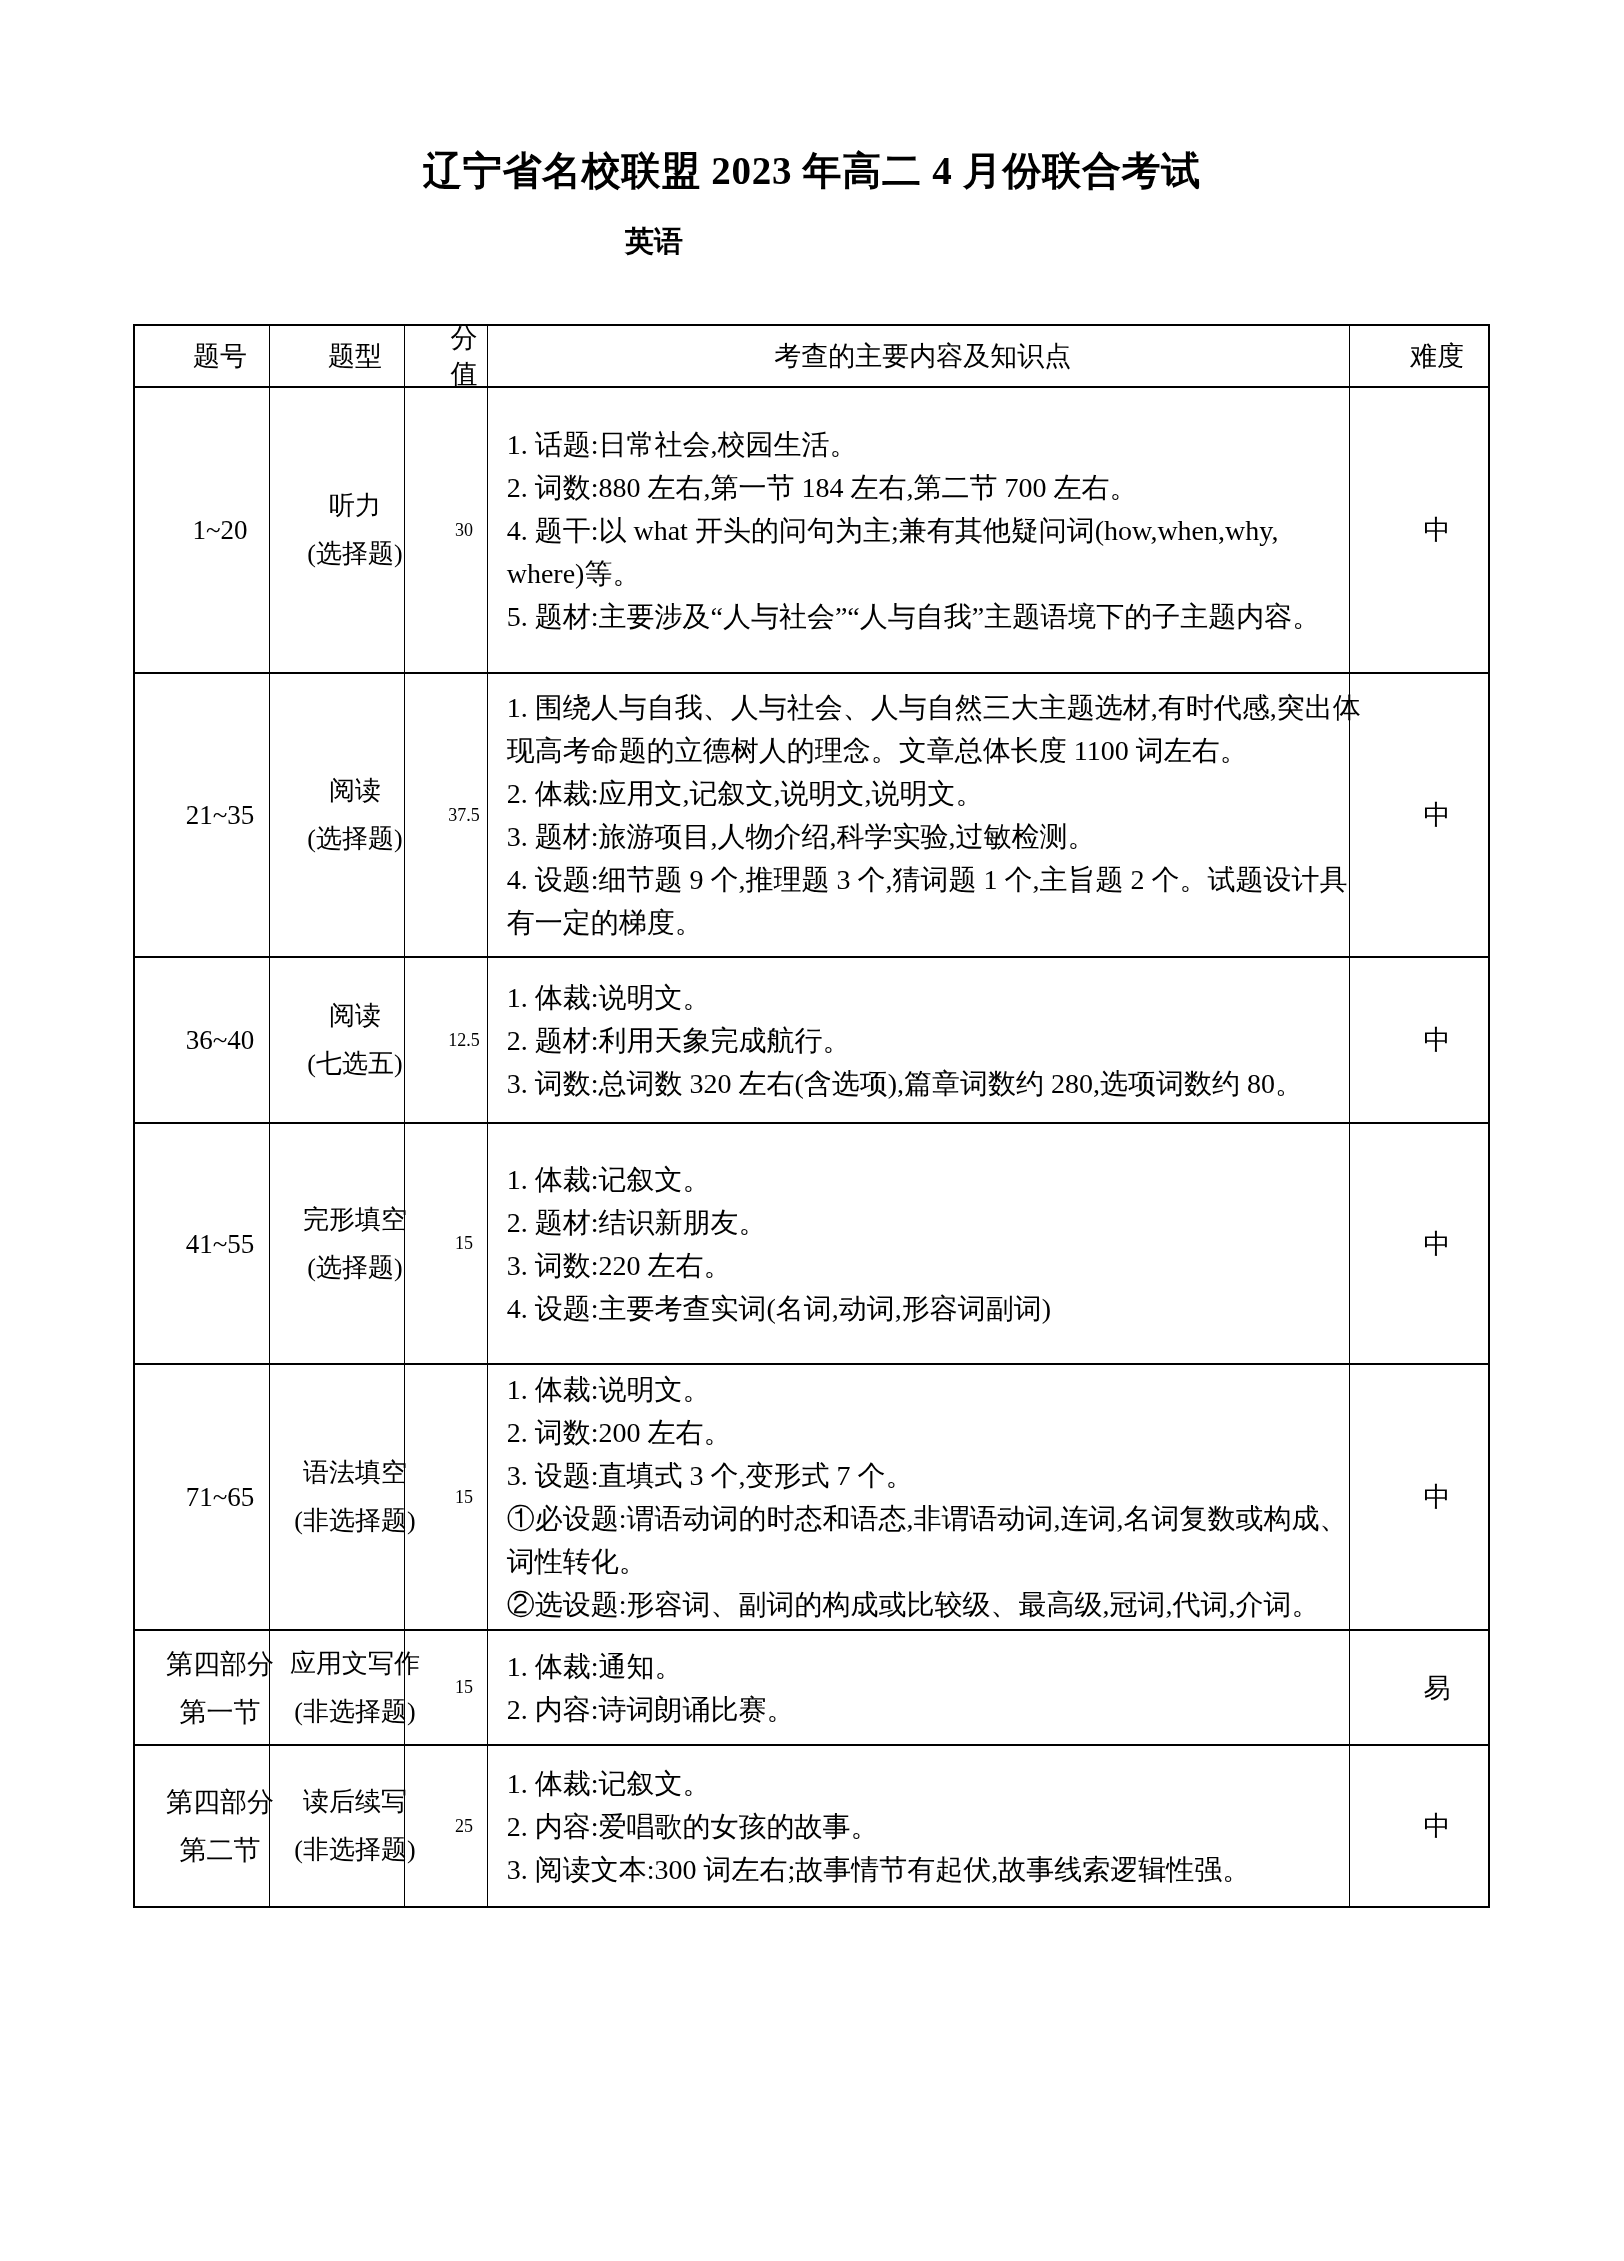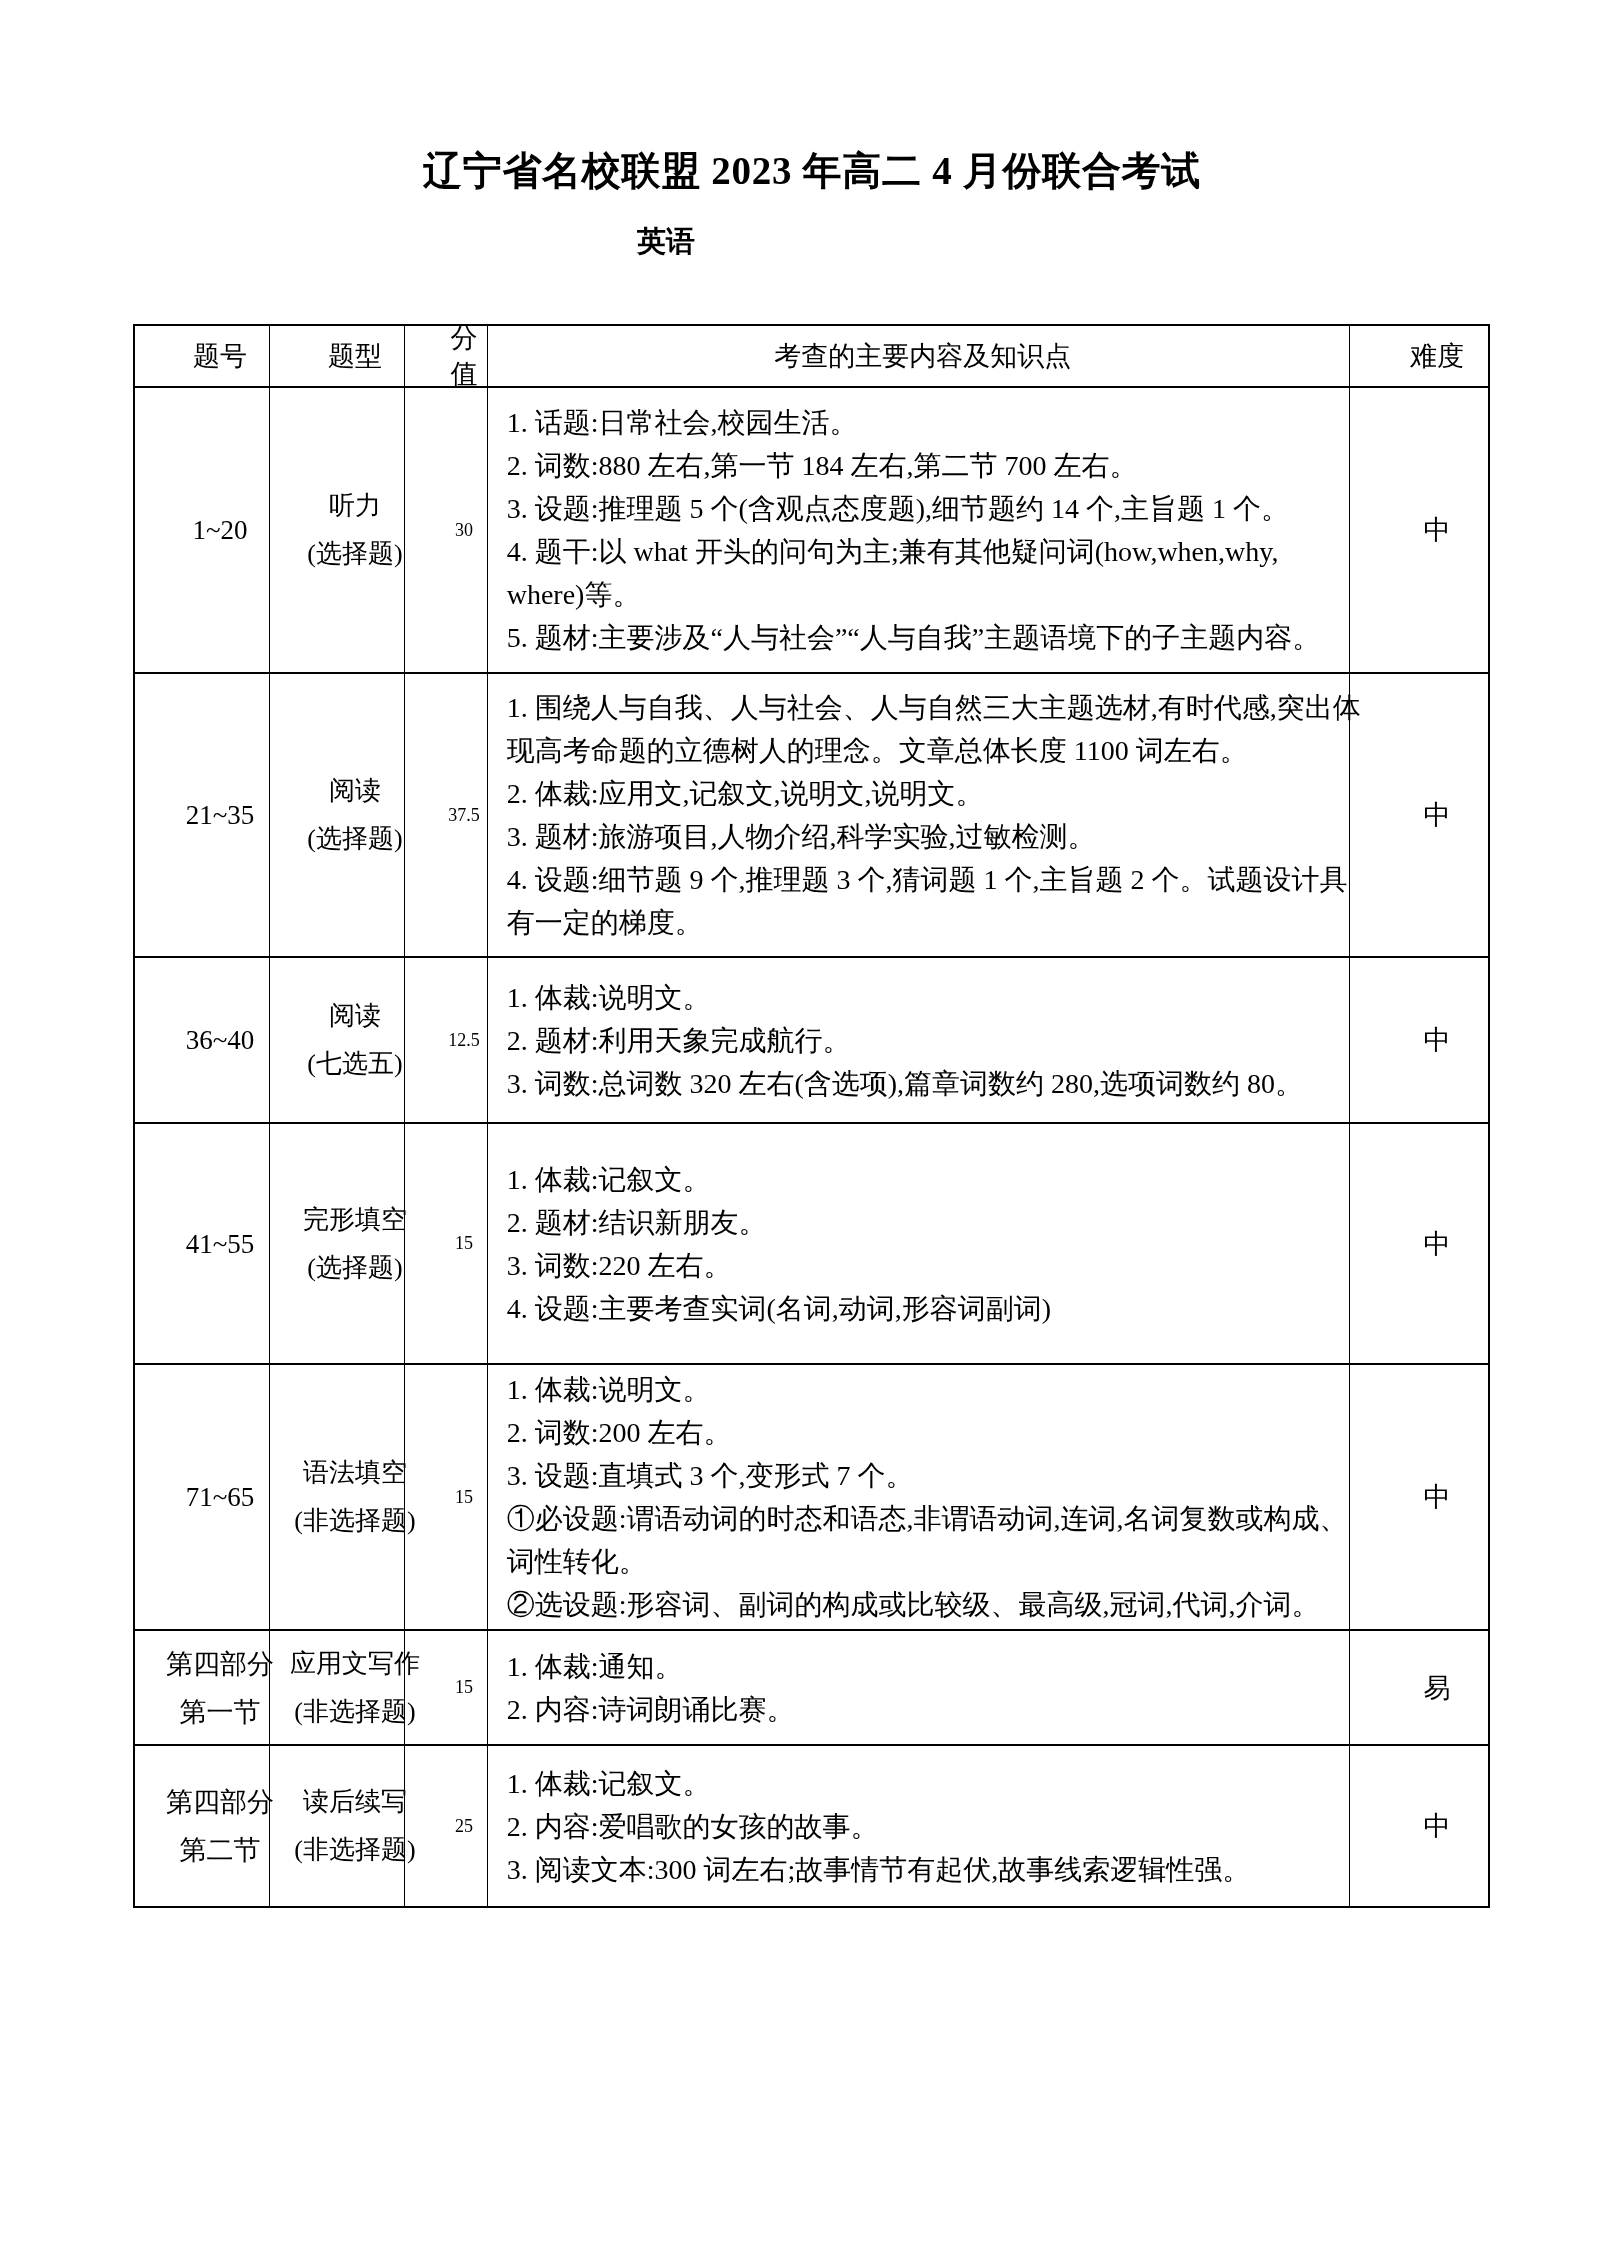--- a/index.html
+++ b/index.html
@@ -8,21 +8,21 @@
     background:#ffffff;color:#000;
     font-family:"Liberation Serif","DejaVu Serif",serif;
     position:relative;overflow:hidden;
   }
   .title{
     position:absolute;top:144px;left:0;width:1624px;
     text-align:center;font-size:39px;font-weight:bold;
     letter-spacing:0.7px;white-space:nowrap;
   }
   .subtitle{
-    position:absolute;top:222px;left:16px;width:1300px;
+    position:absolute;top:222px;left:4px;width:1300px;
     text-align:center;font-size:29px;font-weight:bold;
     font-family:"Liberation Sans","DejaVu Sans",sans-serif;
   }
   .exam-table{
     position:absolute;left:133px;top:324px;width:1357px;
     border:2.9px solid #000;box-sizing:border-box;
     background:#fff;
   }
   .row{display:flex;box-sizing:border-box;border-bottom:2.2px solid #000;}
   .row.last{border-bottom:none;}
@@ -73,21 +73,20 @@
       <div class="tline">1~20</div>
     </div>
     <div class="cell c-type">
       <div class="tline">听力</div>
       <div class="tline">(选择题)</div>
     </div>
     <div class="cell c-score">30</div>
     <div class="cell c-content">
       <div class="tline">1. 话题:日常社会,校园生活。</div>
       <div class="tline">2. 词数:880 左右,第一节 184 左右,第二节 700 左右。</div>
-      <div class="tline">3. 设题:推理题 5 个(含观点态度题),细节题约 14 个,主旨题 1 个。</div>
       <div class="tline">4. 题干:以 what 开头的问句为主;兼有其他疑问词(how,when,why,</div>
       <div class="tline">where)等。</div>
       <div class="tline">5. 题材:主要涉及“人与社会”“人与自我”主题语境下的子主题内容。</div>
     </div>
     <div class="cell c-diff">中</div>
   </div>
 
   <div class="row r2">
     <div class="cell c-id">
       <div class="tline">21~35</div>

